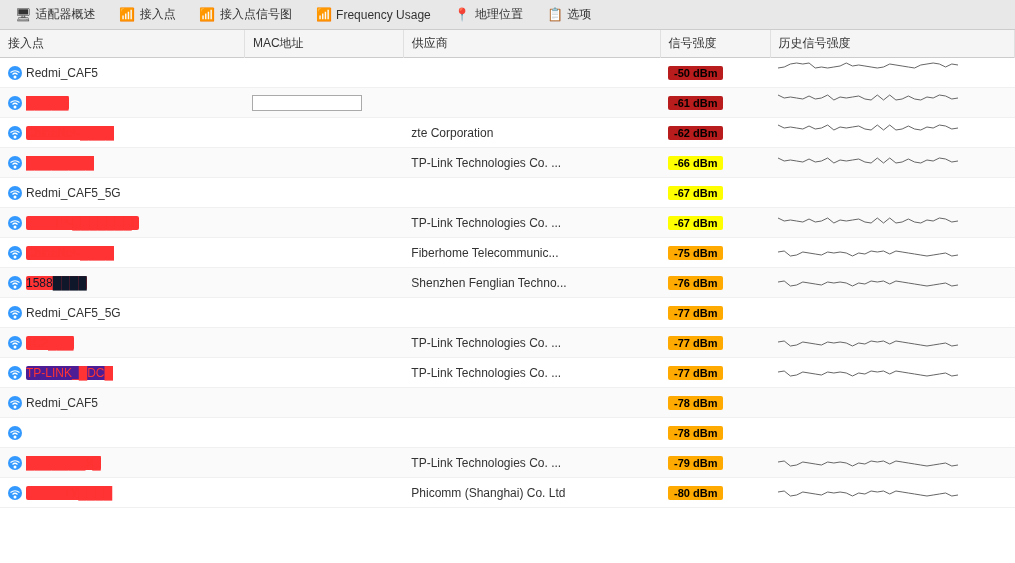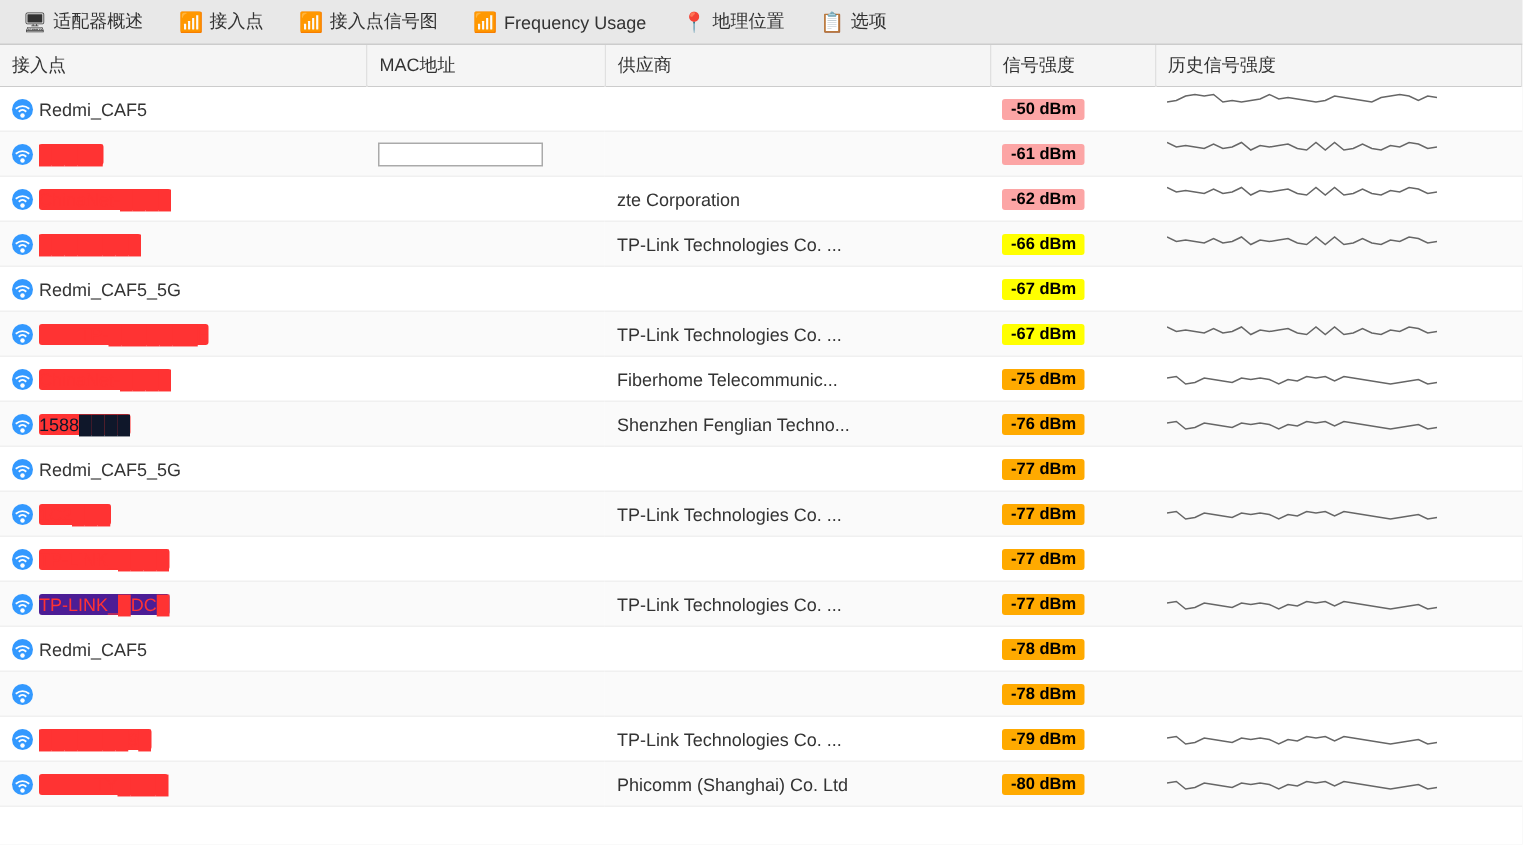--- a/index.html
+++ b/index.html
@@ -96,21 +96,21 @@
 
     
     .signal-badge {
       display: inline-block;
       padding: 1px 6px;
       border-radius: 2px;
       font-weight: bold;
       font-size: 11px;
       color: #000;
     }
-    .sig-green { background: #fca5a5; }
+    .sig-green { background: #b91c1c; }
     .sig-yellow { background: #ffff00; }
     .sig-orange { background: #ffaa00; }
 
     
     .sparkline-cell {
       width: 200px;
       min-width: 180px;
     }
     .sparkline {
       display: inline-block;
@@ -357,36 +357,20 @@
               </svg></div></td>
         </tr>
         <tr>
           <td class="col-ap">
             <div class="ap-name">
               <span class="ap-icon blue" style="width: 14px; height: 14px; border-radius: 50%; background: rgb(51, 153, 255); display: inline-block; flex-shrink: 0;"><svg width="14" height="14" viewBox="0 0 14 14">
                   <circle cx="7" cy="11" r="1.5" fill="white"></circle>
                   <path d="M4.5 8.5 Q7 6 9.5 8.5" stroke="white" stroke-width="1.2" fill="none"></path>
                   <path d="M2.5 6.5 Q7 3 11.5 6.5" stroke="white" stroke-width="1.2" fill="none"></path>
                 </svg></span>
-              <span style="background: rgb(255, 51, 51); color: rgb(255, 51, 51); border-radius: 2px; font-size: 12px;">TP-LINK_████</span>
-            </div>
-          </td>
-          <td class="col-mac"></td>
-          <td class="col-vendor"></td>
-          <td class="col-signal"><span class="signal-badge sig-orange">-77 dBm</span></td>
-          <td class="col-history sparkline-cell"><div class="sparkline"><svg width="180" height="20" viewBox="0 0 180 20"></svg></div></td>
-        </tr>
-        <tr>
-          <td class="col-ap">
-            <div class="ap-name">
-              <span class="ap-icon blue" style="width: 14px; height: 14px; border-radius: 50%; background: rgb(51, 153, 255); display: inline-block; flex-shrink: 0;"><svg width="14" height="14" viewBox="0 0 14 14">
-                  <circle cx="7" cy="11" r="1.5" fill="white"></circle>
-                  <path d="M4.5 8.5 Q7 6 9.5 8.5" stroke="white" stroke-width="1.2" fill="none"></path>
-                  <path d="M2.5 6.5 Q7 3 11.5 6.5" stroke="white" stroke-width="1.2" fill="none"></path>
-                </svg></span>
               <span style="background: #4c1d95; color: rgb(255, 51, 51); border-radius: 2px; font-size: 12px;">TP-LINK_█DC█</span>
             </div>
           </td>
           <td class="col-mac"></td>
           <td class="col-vendor">TP-Link Technologies Co. ...</td>
           <td class="col-signal"><span class="signal-badge sig-orange">-77 dBm</span></td>
           <td class="col-history sparkline-cell"><div class="sparkline"><svg width="180" height="20" viewBox="0 0 180 20">
                 <polyline points="0,11 6.206896551724138,10 12.413793103448276,15 18.620689655172413,14 24.82758620689655,11 31.03448275862069,12 37.241379310344826,13 43.44827586206897,14 49.6551724137931,11 55.86206896551724,12 62.06896551724138,11 68.27586206896552,12 74.48275862068965,15 80.6896551724138,12 86.89655172413794,13 93.10344827586206,10 99.3103448275862,11 105.51724137931035,10 111.72413793103448,13 117.93103448275862,10 124.13793103448276,11 130.3448275862069,12 136.55172413793105,13 142.75862068965517,14 148.9655172413793,15 155.17241379310346,14 161.3793103448276,13 167.58620689655172,12 173.79310344827587,15 180,14" fill="none" stroke="#666" stroke-width="1"></polyline>
               </svg></div></td>
         </tr>

